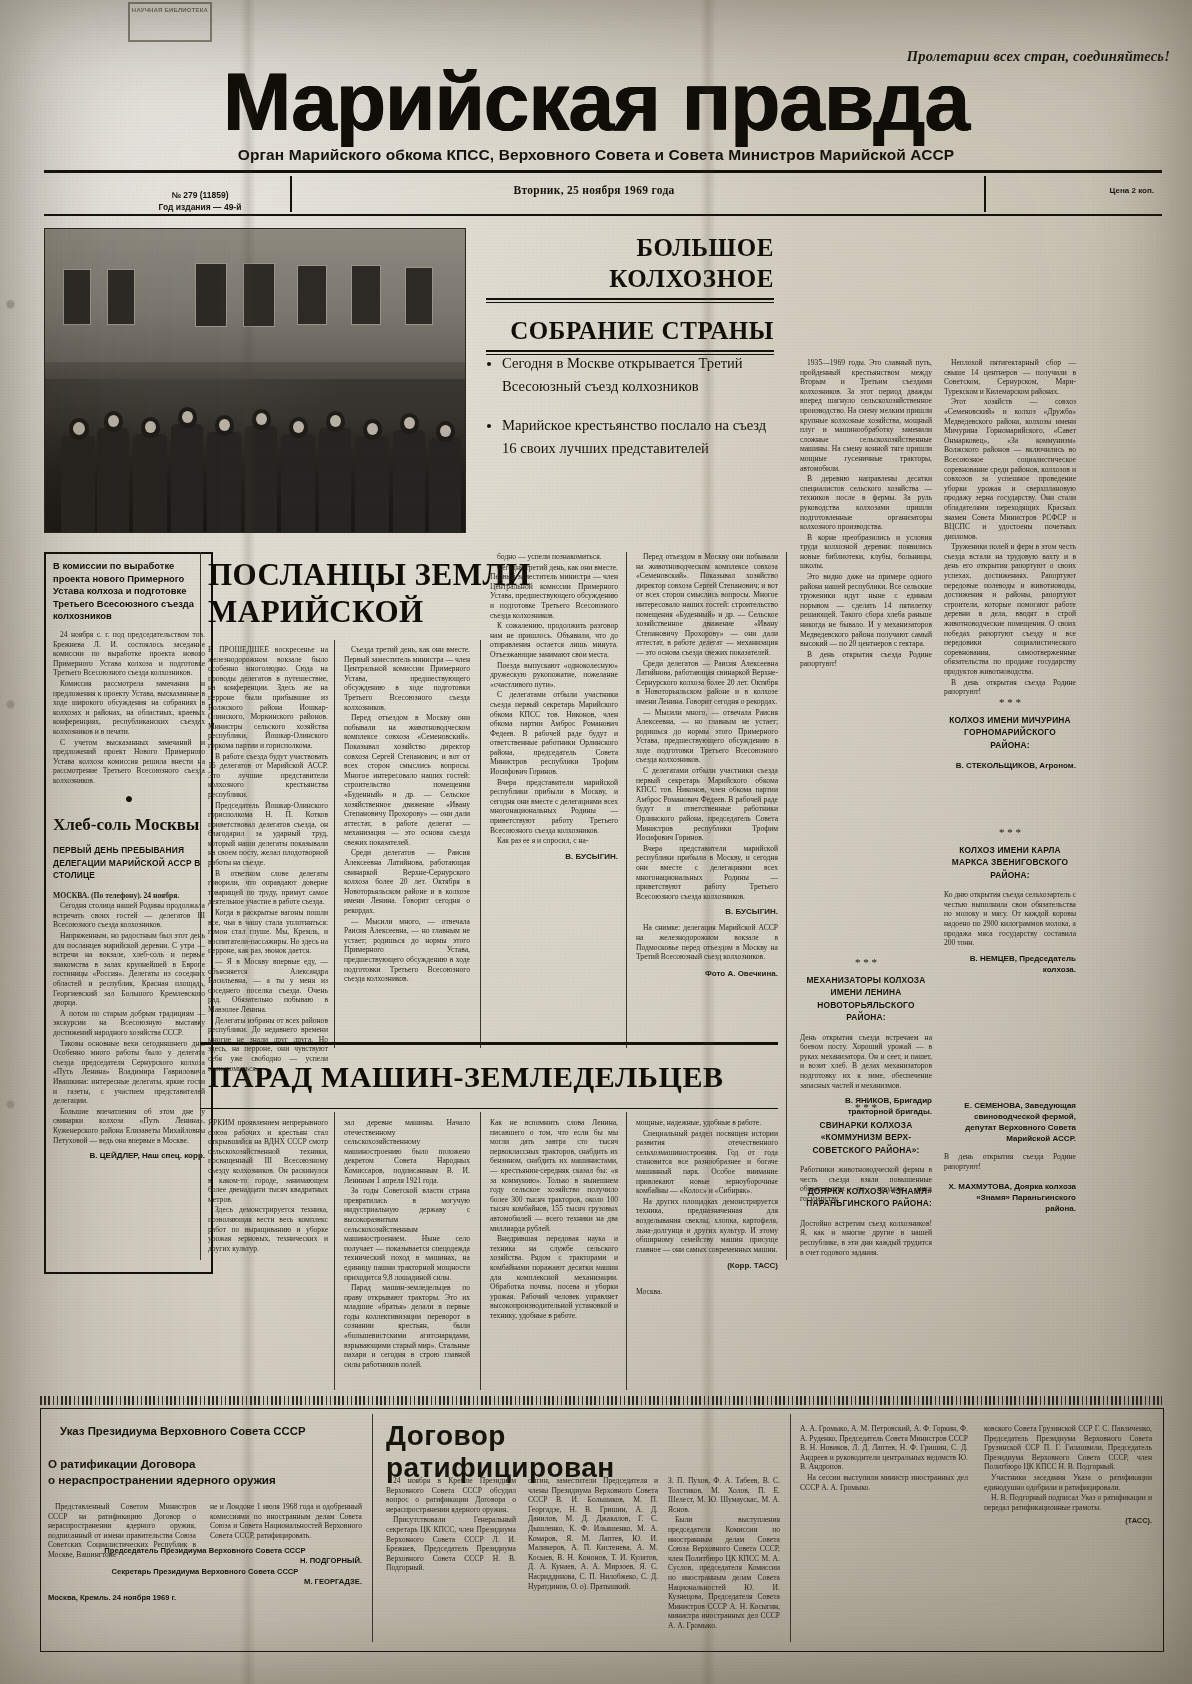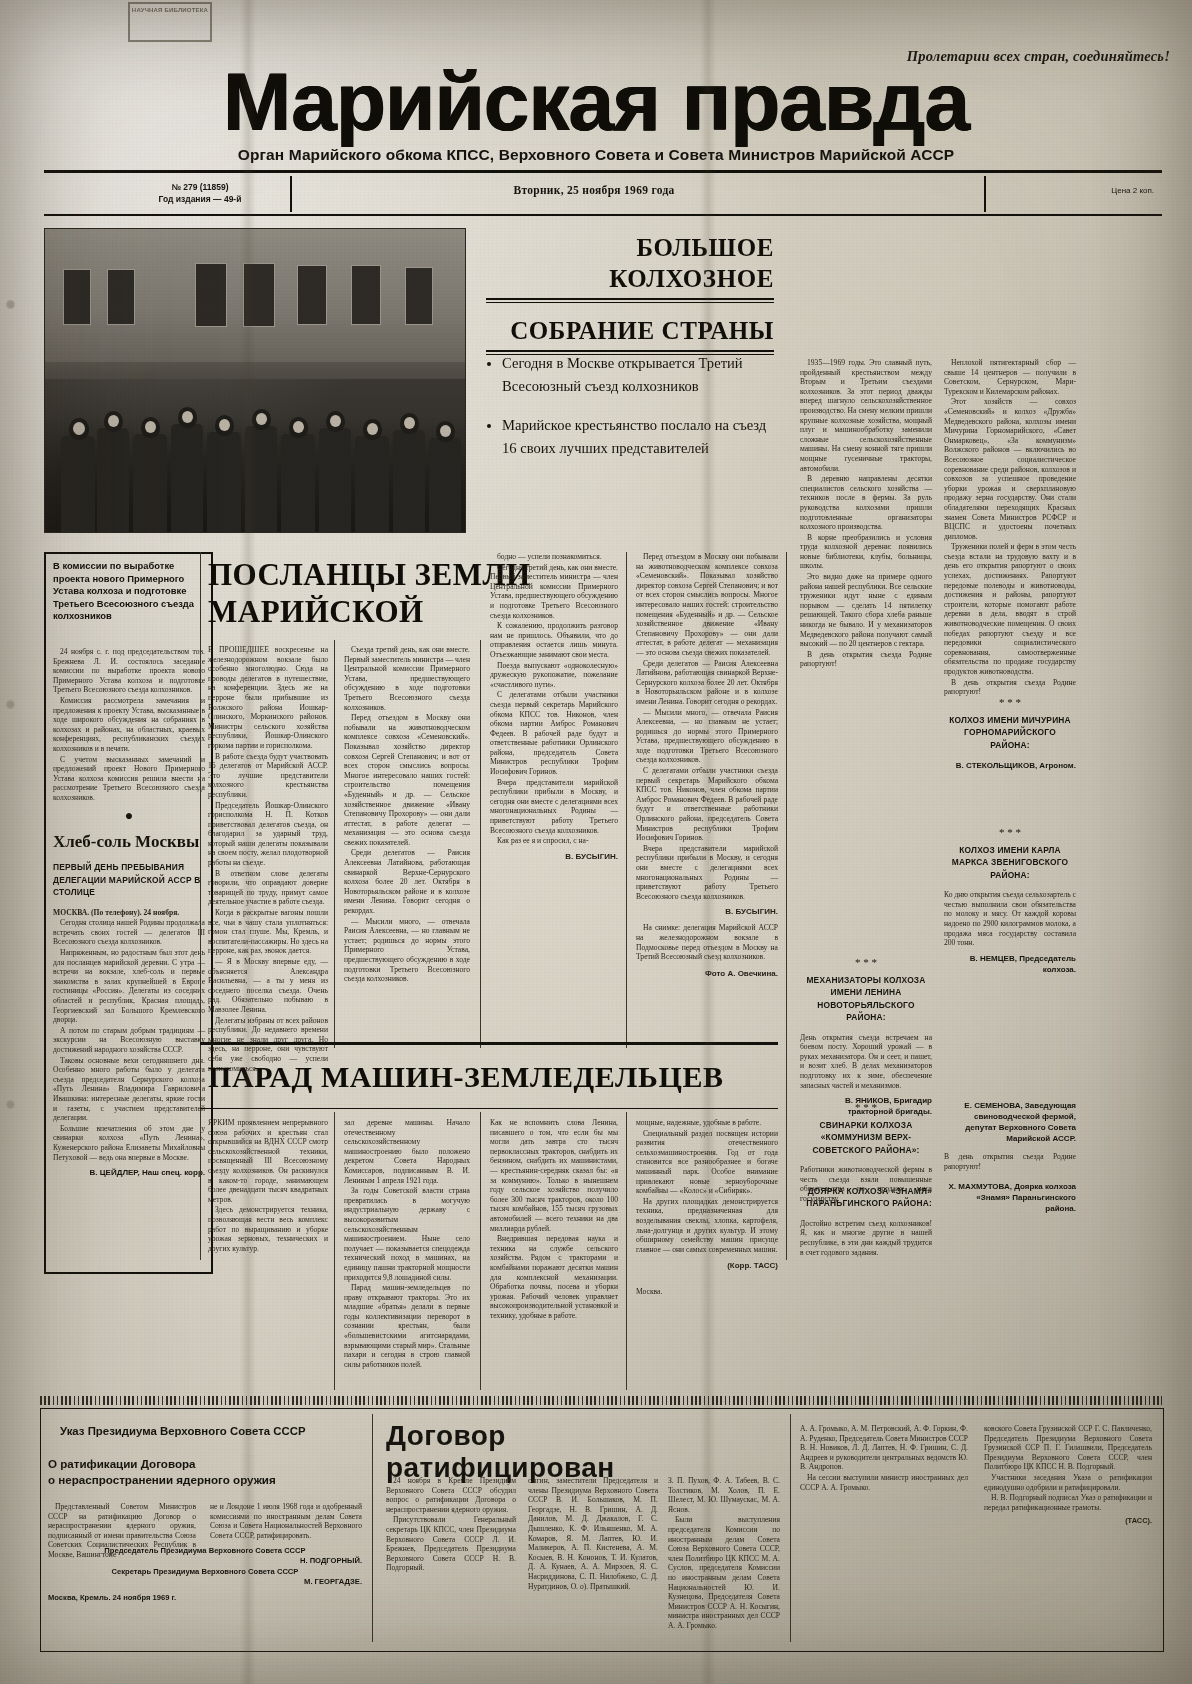--- a/index.html
+++ b/index.html
@@ -57,30 +57,30 @@
   .subtitle{
     position:absolute;left:0;right:0;top:146px;text-align:center;
     font-family:"Liberation Sans",sans-serif;font-weight:bold;
     font-size:15.5px;letter-spacing:.1px;color:#16140e;
   }
   .rule-thick{position:absolute;left:44px;right:30px;top:170px;height:3px;background:#14120c;}
   .rule-thin{position:absolute;left:44px;right:30px;top:214px;height:1.6px;background:#14120c;}
   .issuebar{position:absolute;left:44px;right:30px;top:174px;height:40px;}
   .issuebar .vl{position:absolute;top:2px;bottom:2px;width:1.6px;background:#14120c;}
   .issue-no{
-    position:absolute;left:36px;top:7px;width:240px;text-align:center;
+    position:absolute;left:36px;top:15px;width:240px;text-align:center;
     font-family:"Liberation Sans",sans-serif;font-weight:bold;font-size:8.5px;line-height:12px;
   }
   .issue-date{
     position:absolute;left:330px;width:440px;top:10px;text-align:center;
     font-family:"Liberation Serif",serif;font-weight:bold;font-size:11.5px;letter-spacing:.3px;
   }
   .issue-price{
     position:absolute;right:8px;top:12px;
-    font-family:"Liberation Sans",sans-serif;font-weight:normal;font-size:8px;
+    font-family:"Liberation Sans",sans-serif;font-weight:bold;font-size:8px;
   }
 
   
   .col{
     font-size:7.6px;line-height:9.6px;text-align:justify;
     font-family:"Liberation Serif",serif;
     color:#231f16;
     -webkit-hyphens:auto;hyphens:auto;
   }
   .col p{margin:0 0 1px 0;text-indent:7px;}
@@ -136,21 +136,21 @@
 
   
   .kbox{
     position:absolute;left:44px;top:552px;width:152px;
     border-top:2px solid #13110b;border-bottom:2px solid #13110b;
     border-left:2px solid #13110b;border-right:2px solid #13110b;
     padding:6px 6px 6px 7px;height:706px;overflow:hidden;
   }
   .kbox-h{
     font-family:"Liberation Sans",sans-serif;font-weight:bold;
-    font-size:9.4px;line-height:12.6px;margin-bottom:24px;color:#14120c;
+    font-size:9.4px;line-height:12.6px;margin-bottom:7px;color:#14120c;
   }
   .stars{text-align:center;font-size:11px;line-height:14px;margin:5px 0;}
   .kh2{
     font-family:"Liberation Serif",serif;font-weight:bold;
     font-size:17px;line-height:20px;margin:8px 0 9px 0;
   }
   .kh3{
     font-family:"Liberation Sans",sans-serif;font-weight:bold;
     font-size:8.4px;line-height:12.4px;margin:0 0 9px 0;letter-spacing:.2px;
   }

